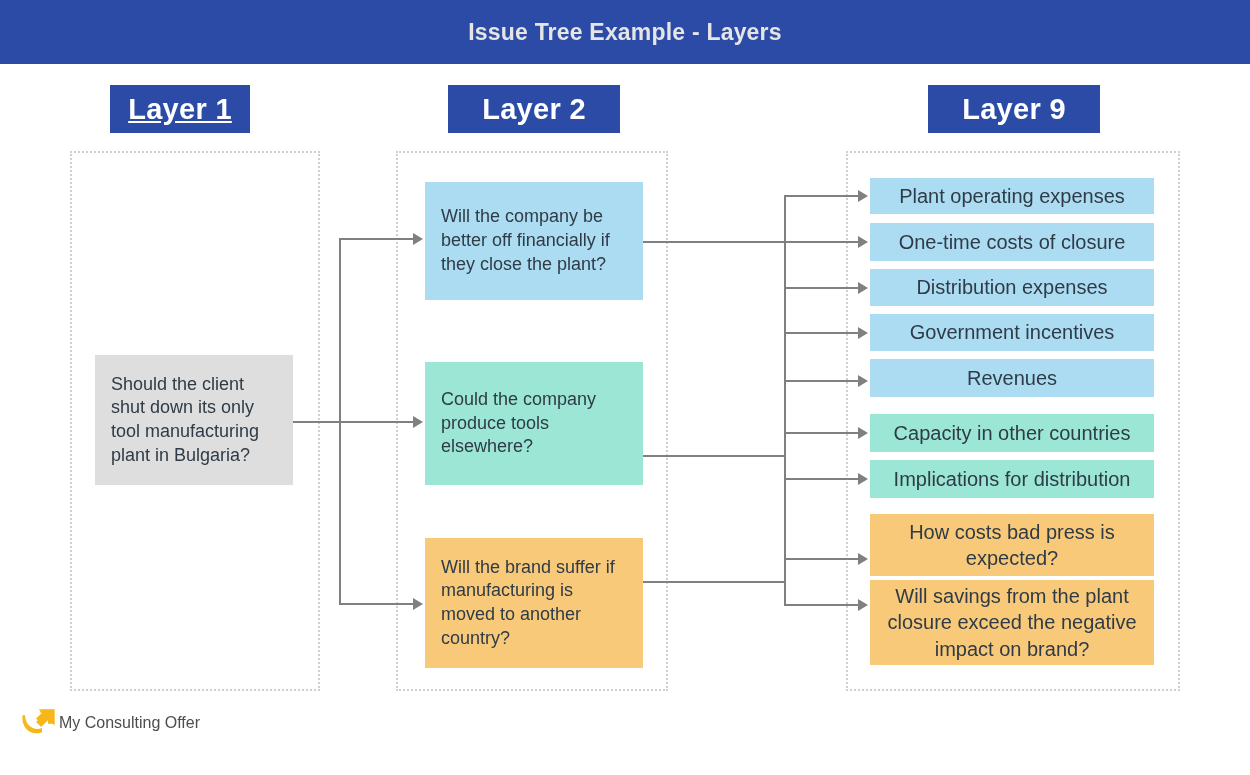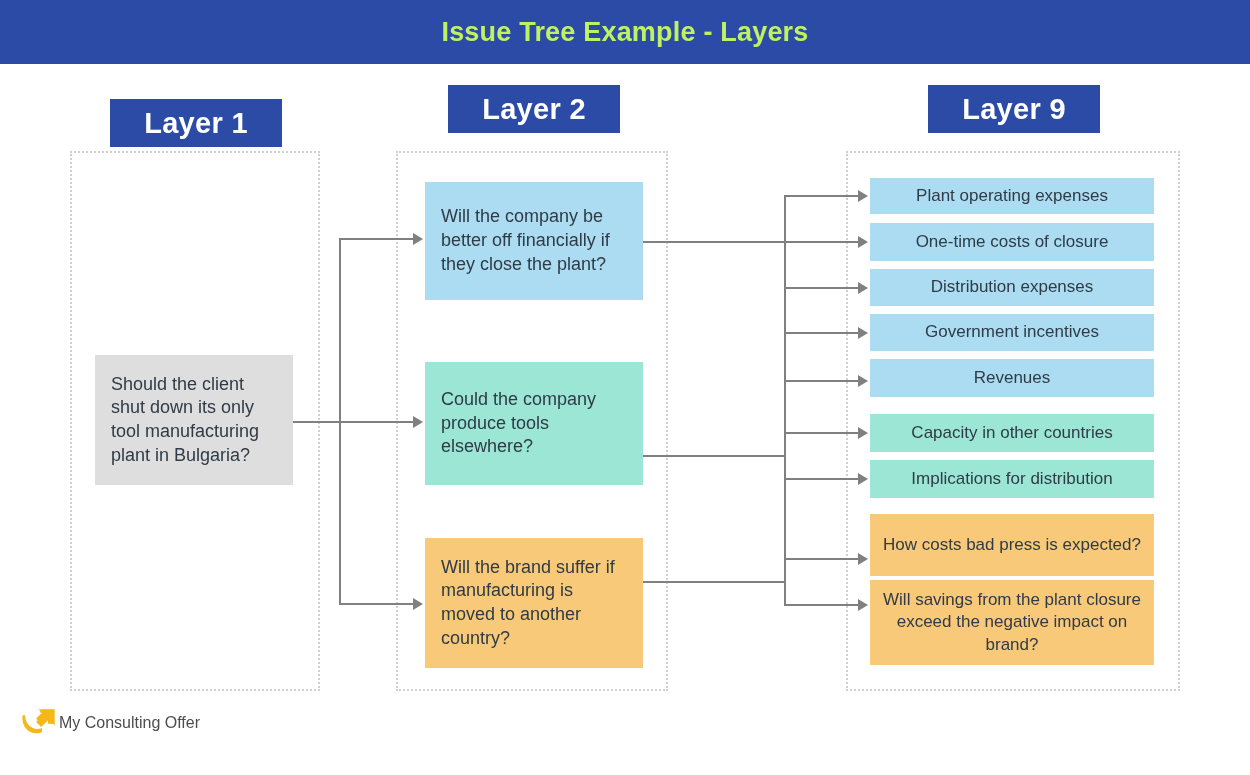--- a/index.html
+++ b/index.html
@@ -21,40 +21,40 @@
     left: 0;
     top: 0;
     width: 1250px;
     height: 64px;
     background: #2B4BA6;
     display: flex;
     align-items: center;
     justify-content: center;
   }
   #header-title {
-    color: #bef264;
-    font-size: 27px;
+    color: #e5e5e5;
+    font-size: 23px;
     font-weight: bold;
     letter-spacing: 0.2px;
   }
 
   
   .layer-badge {
     position: absolute;
     background: #2B4BA6;
     color: #ffffff;
     font-size: 29px;
     font-weight: bold;
     display: flex;
     align-items: center;
     justify-content: center;
     height: 48px;
     letter-spacing: 0.3px;
   }
-  #layer-badge-1 { left: 110px;  top: 99px; width: 172px; }
+  #layer-badge-1 { left: 110px;  top: 85px; width: 140px; text-decoration: underline; }
   #layer-badge-2 { left: 448px;  top: 85px; width: 172px; }
   #layer-badge-3 { left: 928px;  top: 85px; width: 172px; }
 
   
   .layer-column {
     position: absolute;
     border: 2px dotted #cfcfcf;
     box-sizing: border-box;
     top: 151px;
     height: 540px;
@@ -74,21 +74,21 @@
     line-height: 1.32;
   }
   .node.left-text {
     text-align: left;
     padding: 0 14px 0 16px;
     font-size: 18px;
   }
   .node.center-text {
     text-align: center;
     padding: 0 0;
-    font-size: 17px;
+    font-size: 20px;
   }
 
   
   #node-root {
     left: 95px;  top: 355px;  width: 198px; height: 130px;
     background: #DEDEDE;
   }
 
   
   #node-l2-financial {

